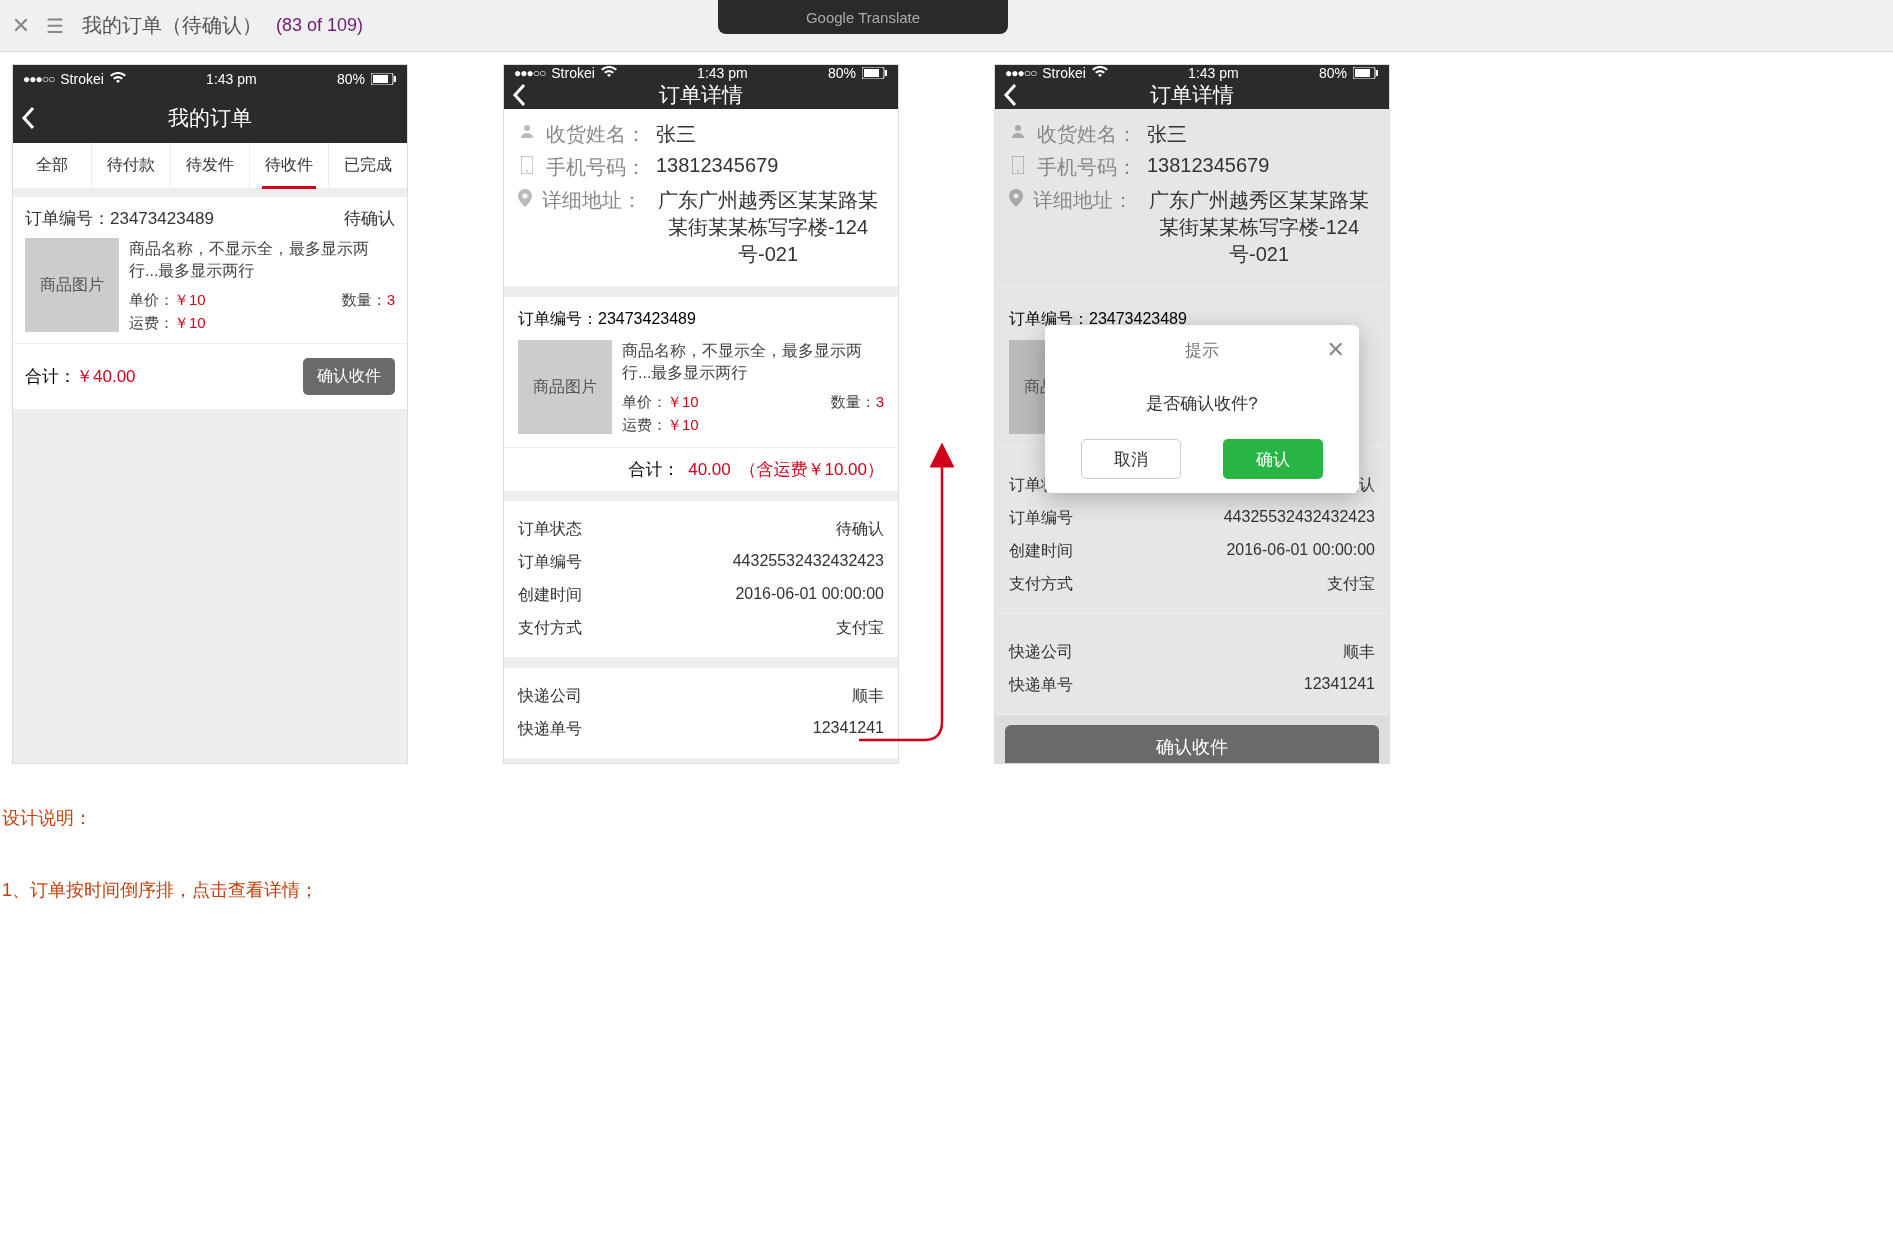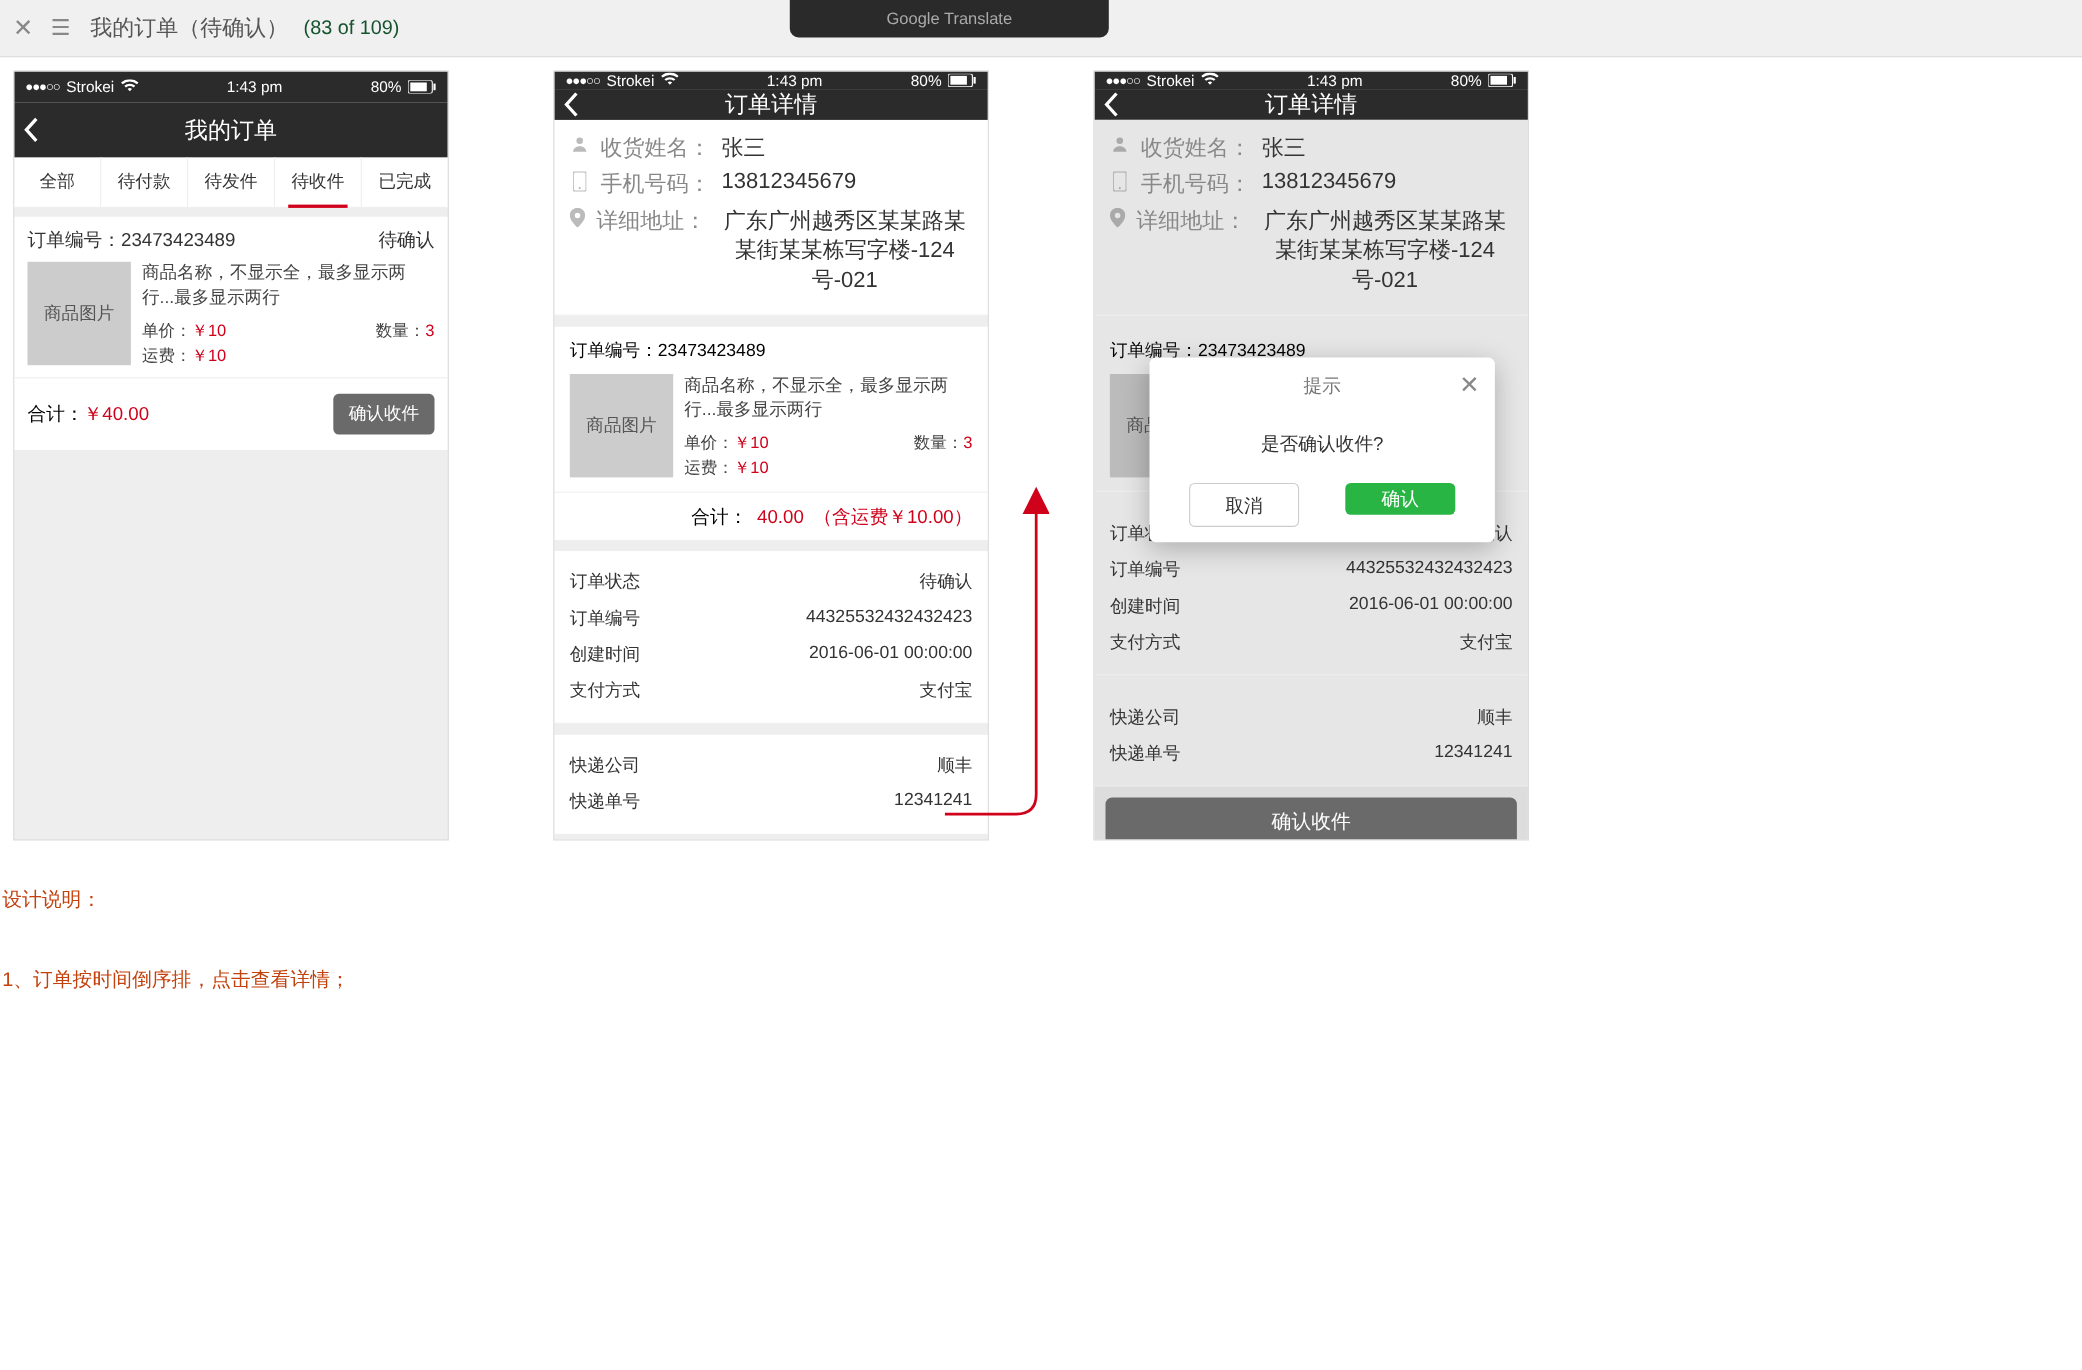--- a/index.html
+++ b/index.html
@@ -19,21 +19,21 @@
     display: flex;
     align-items: center;
     padding: 0 10px;
     color: #555;
     font-size: 20px;
     position: relative;
   }
   .toolbar .close { width: 22px; text-align: center; color: #888; cursor: pointer; font-size: 22px; }
   .toolbar .menu { width: 30px; text-align: center; margin-left: 8px; color: #888; cursor: pointer; }
   .toolbar .title { margin-left: 12px; color: #555; text-align: center; }
-  .toolbar .count { margin-left: 14px; color: #14532d; font-size: 18px; }
+  .toolbar .count { margin-left: 14px; color: #701a75; font-size: 18px; }
   .gt-badge {
     position: absolute; left: 718px; top: 0;
     width: 290px; height: 34px;
     background: #2a2a2a; color: #aaa;
     border-radius: 0 0 8px 8px;
     display: flex; align-items: center; justify-content: center;
     font-size: 15px;
   }
   
   .phones {
@@ -133,21 +133,21 @@
   }
   .modal .m-head { text-align: center; color: #777; font-size: 17px; position: relative; }
   .modal .m-close { position: absolute; right: 0; top: -2px; color: #888; font-size: 22px; cursor: pointer; }
   .modal .m-body { text-align: center; padding: 30px 0 24px; font-size: 17px; color: #333; }
   .modal .m-actions { display: flex; justify-content: center; gap: 42px; }
   .btn-outline {
     width: 100px; height: 40px; border: 1px solid #ccc; background: #fff; border-radius: 5px;
     font-size: 17px; cursor: pointer; color: #333;
   }
   .btn-green {
-    width: 100px; height: 29px; border: none; background: #28b544; color: #fff; border-radius: 5px;
+    width: 100px; height: 40px; border: none; background: #28b544; color: #fff; border-radius: 5px;
     font-size: 17px; cursor: pointer;
   }
   
   .notes {
     position: absolute; left: 2px; top: 800px; right: 20px;
     color: #c2410c; font-size: 18px; line-height: 2;
   }
   
   .arrow {
     position: absolute; left: 854px; top: 440px; width: 100px; height: 310px;

